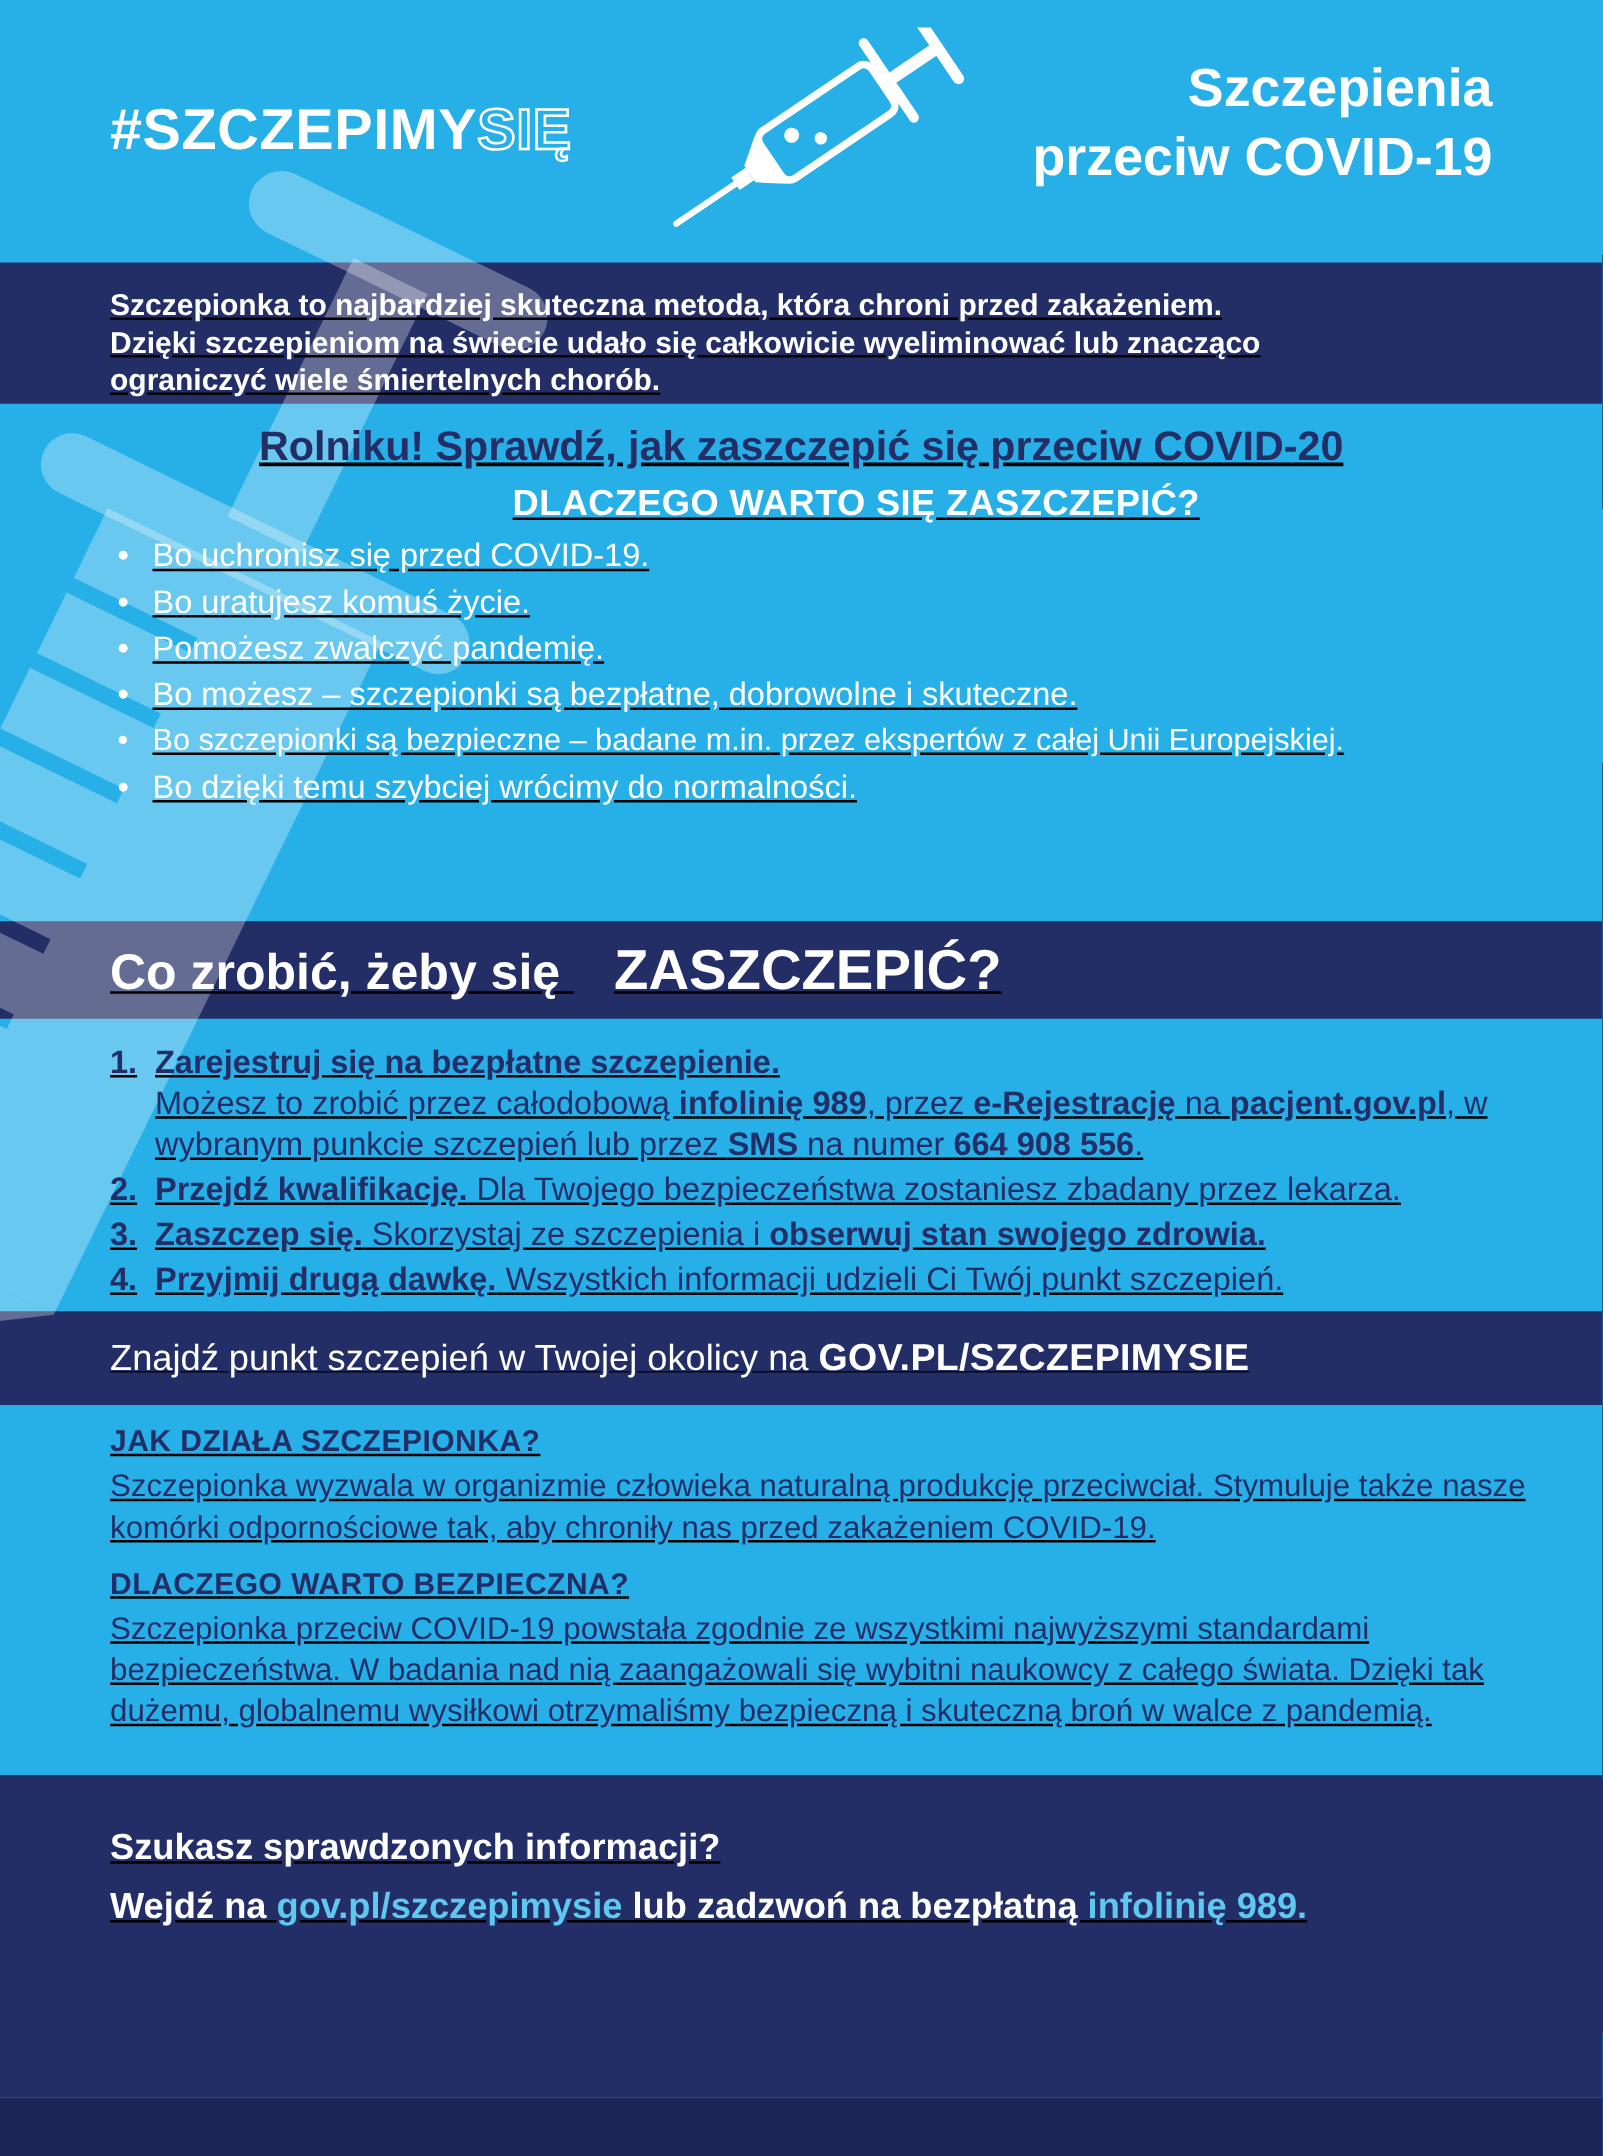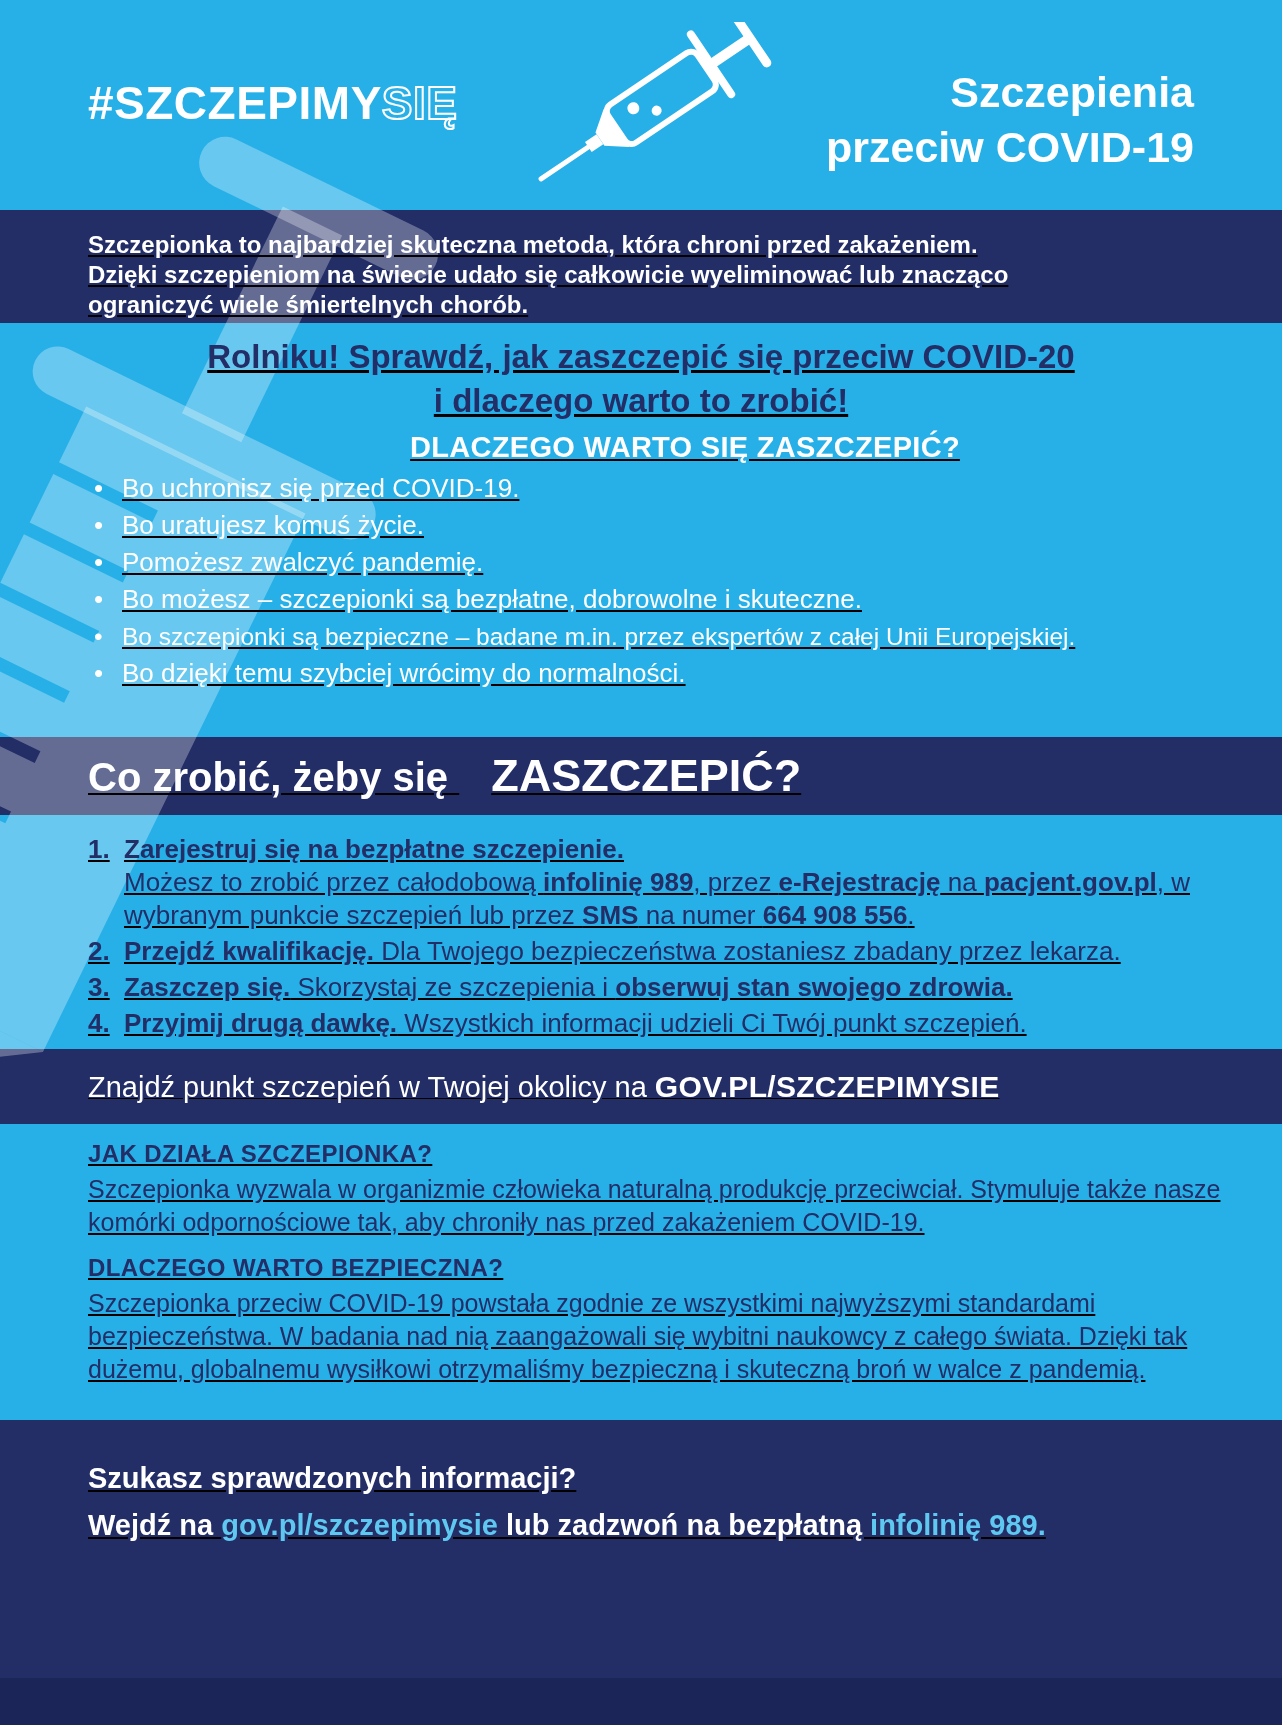--- a/index.html
+++ b/index.html
@@ -18,21 +18,21 @@
 
   
   .header { position:relative; height:210px; }
   .logo {
     position:absolute; left:88px; top:76px;
     font-size:46px; font-weight:800; color:#fff; letter-spacing:0.5px; z-index:2;
   }
   .logo-outline { color:transparent; -webkit-text-stroke:2px #fff; }
   .syringe-icon { position:absolute; left:512px; top:22px; z-index:3; }
   .title {
-    position:absolute; right:88px; top:65px; text-align:right;
+    position:absolute; right:88px; top:44px; text-align:right;
     color:#fff; font-size:43px; font-weight:800; line-height:55px; z-index:2;
   }
 
   
   .intro-band { height:113px; padding:20px 60px 0 88px; color:#fff; font-weight:700; font-size:24px; line-height:30px; }
 
   
   .why { height:414px; padding-top:12px; color:#fff; }
   .why-title { text-align:center; color:var(--navy,#232d66); font-size:33px; font-weight:800; line-height:44px; }
   .why-sub { margin:8px 0 6px 88px; font-size:29px; font-weight:800; letter-spacing:0.3px;text-align:center; }
@@ -120,21 +120,20 @@
       <div>Szczepionka to najbardziej skuteczna metoda, która chroni przed zakażeniem.</div>
       <div>Dzięki szczepieniom na świecie udało się całkowicie wyeliminować lub znacząco</div>
       <div>ograniczyć wiele śmiertelnych chorób.</div>
     </div>
   </section>
 
   <section class="why">
     <div class="content">
       <div class="why-title">
         <div>Rolniku! Sprawdź, jak zaszczepić się przeciw COVID-20</div>
-        <div>i dlaczego warto to zrobić!</div>
       </div>
       <div class="why-sub">DLACZEGO WARTO SIĘ ZASZCZEPIĆ?</div>
       <ul class="benefits">
         <li>Bo uchronisz się przed COVID-19.</li>
         <li>Bo uratujesz komuś życie.</li>
         <li>Pomożesz zwalczyć pandemię.</li>
         <li>Bo możesz – szczepionki są bezpłatne, dobrowolne i skuteczne.</li>
         <li>Bo szczepionki są bezpieczne – badane m.in. przez ekspertów z całej Unii Europejskiej.</li>
         <li>Bo dzięki temu szybciej wrócimy do normalności.</li>
       </ul>

